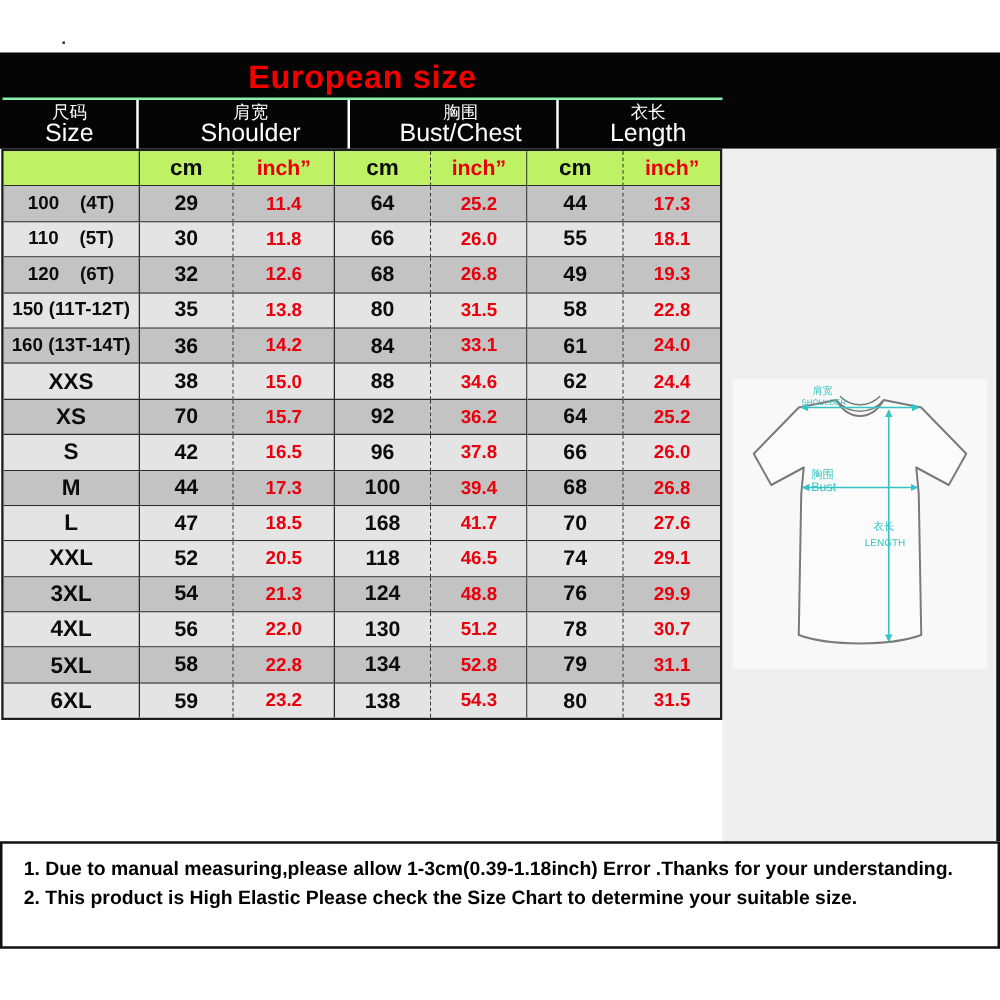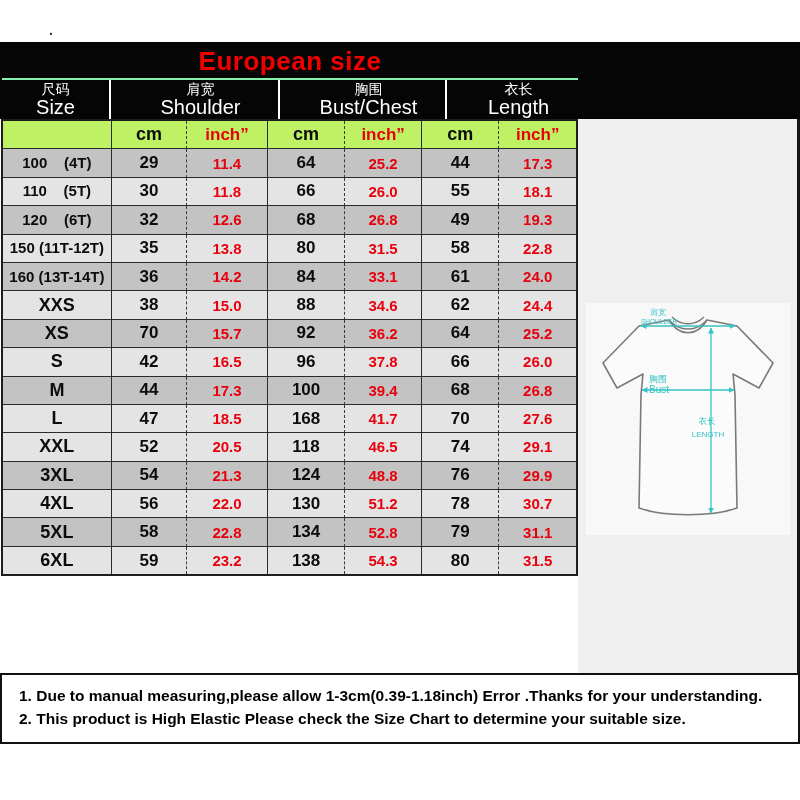--- a/index.html
+++ b/index.html
@@ -39,21 +39,21 @@
   .size-label{font-size:18px;color:#0c0c0c;white-space:pre;}
   tr.kids .size-label{font-size:15px;}
 
   
   .right-area{position:absolute;left:578px;top:119px;width:219px;height:554px;background:#efefef;}
   .shirt-panel{position:absolute;left:8px;top:184px;width:204px;height:232px;background:#f8f8f8;}
   .shirt-panel svg{display:block;}
   .edge-strip{position:absolute;left:797px;top:119px;width:3px;height:554px;background:#141414;}
 
   
-  .notes{position:absolute;left:0;top:673px;width:800px;height:71px;background:#fff;
+  .notes{position:absolute;left:0;top:673px;width:800px;height:86px;background:#fff;
          border:2px solid #111;box-sizing:border-box;padding:9px 6px 0 17px;}
   .note-line{font-size:15.5px;font-weight:bold;color:#000;line-height:23px;white-space:nowrap;}
 </style>
 </head>
 <body>
 
 <div class="page">
 
   <span class="stray-dot">.</span>
 

